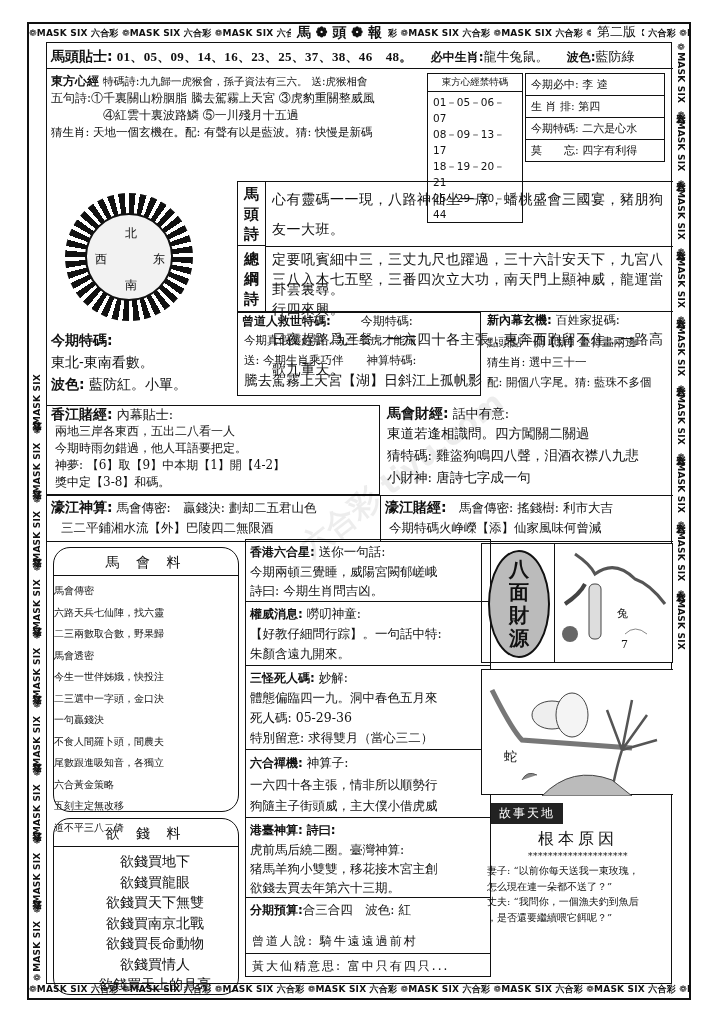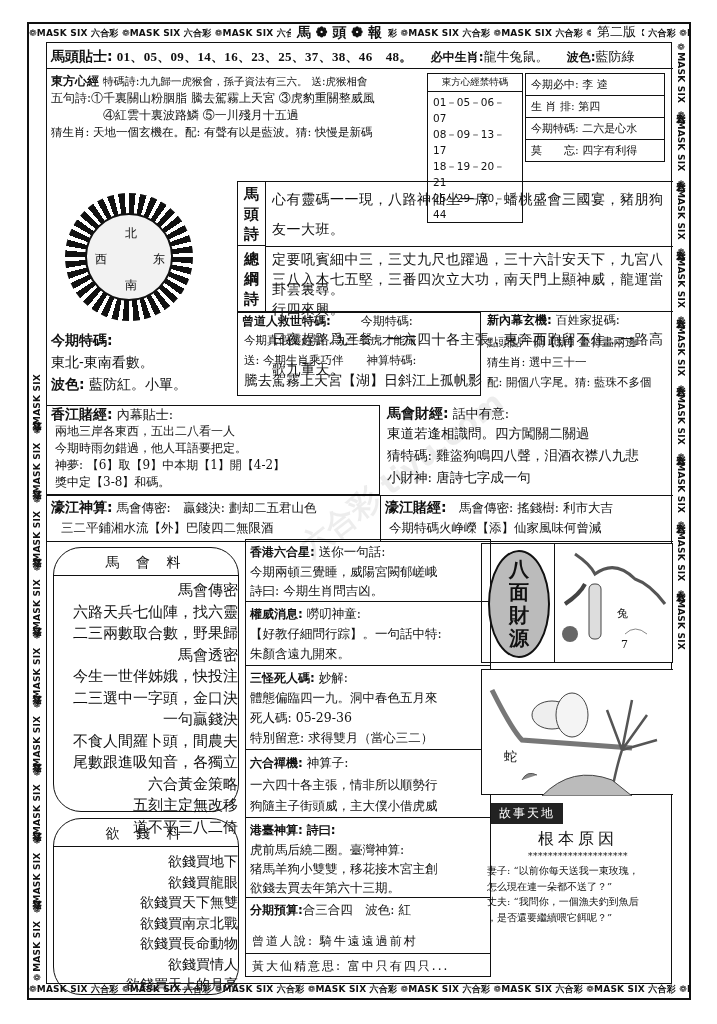--- a/index.html
+++ b/index.html
@@ -22,23 +22,23 @@
   .row { display: block; }
   .tips-row { position: absolute; left: 0; top: 0; width: 626px; height: 26px; border-bottom: 1px solid #111; font-size: 13px; line-height: 26px; padding-left: 4px; }
   .tips-row .n { font-family: "Liberation Serif", serif; font-weight: bold; letter-spacing: 0.3px; }
   .grid-tbl { position: absolute; border-collapse: collapse; font-family: "DejaVu Sans", sans-serif; font-size: 10.5px; }
   .grid-tbl td { border: 1px solid #111; padding: 0 5px; }
   .compass { position: absolute; left: 30px; top: 100px; width: 128px; height: 128px; border-radius: 50%; background: repeating-conic-gradient(#111 0deg 6deg, #fff 6deg 10deg); }
   .compass-in { position: absolute; left: 20px; top: 20px; width: 88px; height: 88px; border-radius: 50%; background: #f2f2f2; border: 2px solid #111; }
   .compass-in span { position: absolute; font-size: 12px; }
   .poem-label { position: absolute; width: 28px; text-align: center; font-family: "DejaVu Sans", sans-serif; font-weight: bold; font-size: 15px; line-height: 20px; border-right: 1px solid #111; }
   .poem-text { position: absolute; font-size: 14px; line-height: 30px; letter-spacing: 0.5px; }
-  .rounded { position: absolute; border: 1.5px solid #111; border-radius: 28px; }
+  .rounded { position: absolute; border: 1.5px solid #111; border-radius: 17px; }
   .rounded .title { text-align: center; font-size: 14px; letter-spacing: 6px; border-bottom: 1px solid #111; height: 28px; line-height: 28px; }
-  .rounded .body { text-align: right; font-size: 15px; line-height: 21.5px; padding-top: 4px; }
+  .rounded .body { text-align: left; font-size: 10px; line-height: 21.5px; padding-top: 4px; }
   .oval { position: absolute; left: 6px; top: 6px; width: 62px; height: 108px; border-radius: 50%; background: #bbb; border: 2px solid #111; display: flex; flex-direction: column; align-items: center; justify-content: center; }
   .oval span { font-family: "DejaVu Sans", sans-serif; font-weight: bold; font-size: 20px; line-height: 23px; color: #111; }
   .art { position: absolute; background: #fff; }
   .story-tag { position: absolute; background: #222; color: #fff; font-size: 12px; padding: 2px 8px; letter-spacing: 2px; }
   .watermark { position: absolute; left: 250px; top: 430px; transform: rotate(-38deg); font-size: 30px; color: rgba(0,0,0,0.07); font-family: "DejaVu Sans", sans-serif; font-weight: bold; pointer-events: none; white-space: nowrap; }
 </style>
 </head>
 <body>
 
 <div class="page">
@@ -192,21 +192,21 @@
         <div>一句贏錢決</div>
         <div>不食人間羅卜頭，間農夫</div>
         <div>尾數跟進吸知音，各獨立</div>
         <div>六合黃金策略</div>
         <div>五刻主定無改移</div>
         <div>道不平三八二倚</div>
       </div>
     </div>
     <div class="rounded" style="left:6px;top:775px;width:186px;height:177px">
       <div class="title">欲 錢 料</div>
-      <div class="body" style="text-align:right;padding-left:18px;font-size:14px;line-height:20.5px">
+      <div class="body" style="text-align:center;padding-left:18px;font-size:14px;line-height:20.5px">
         <div>欲錢買地下</div>
         <div>欲錢買龍眼</div>
         <div>欲錢買天下無雙</div>
         <div>欲錢買南京北戰</div>
         <div>欲錢買長命動物</div>
         <div>欲錢買情人</div>
         <div>欲錢買天上的月亮</div>
       </div>
     </div>
 

